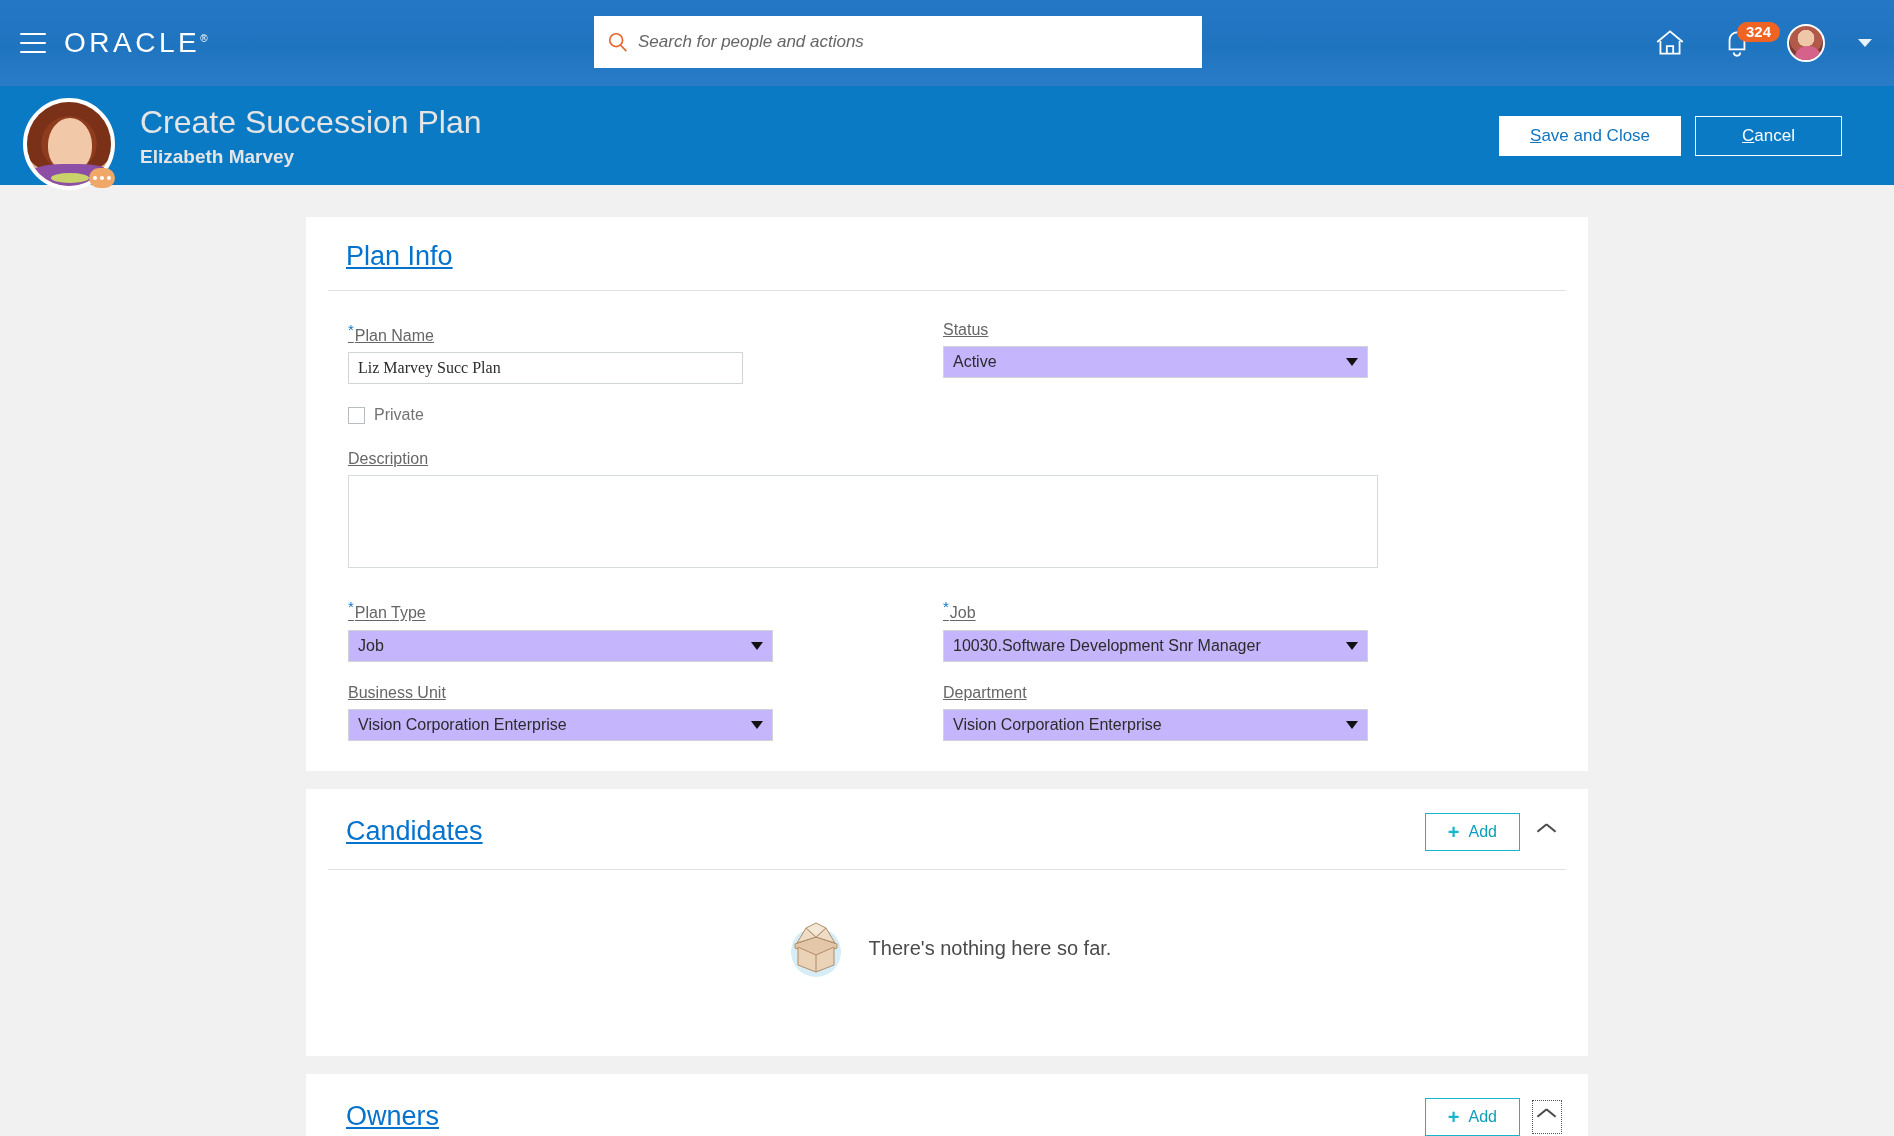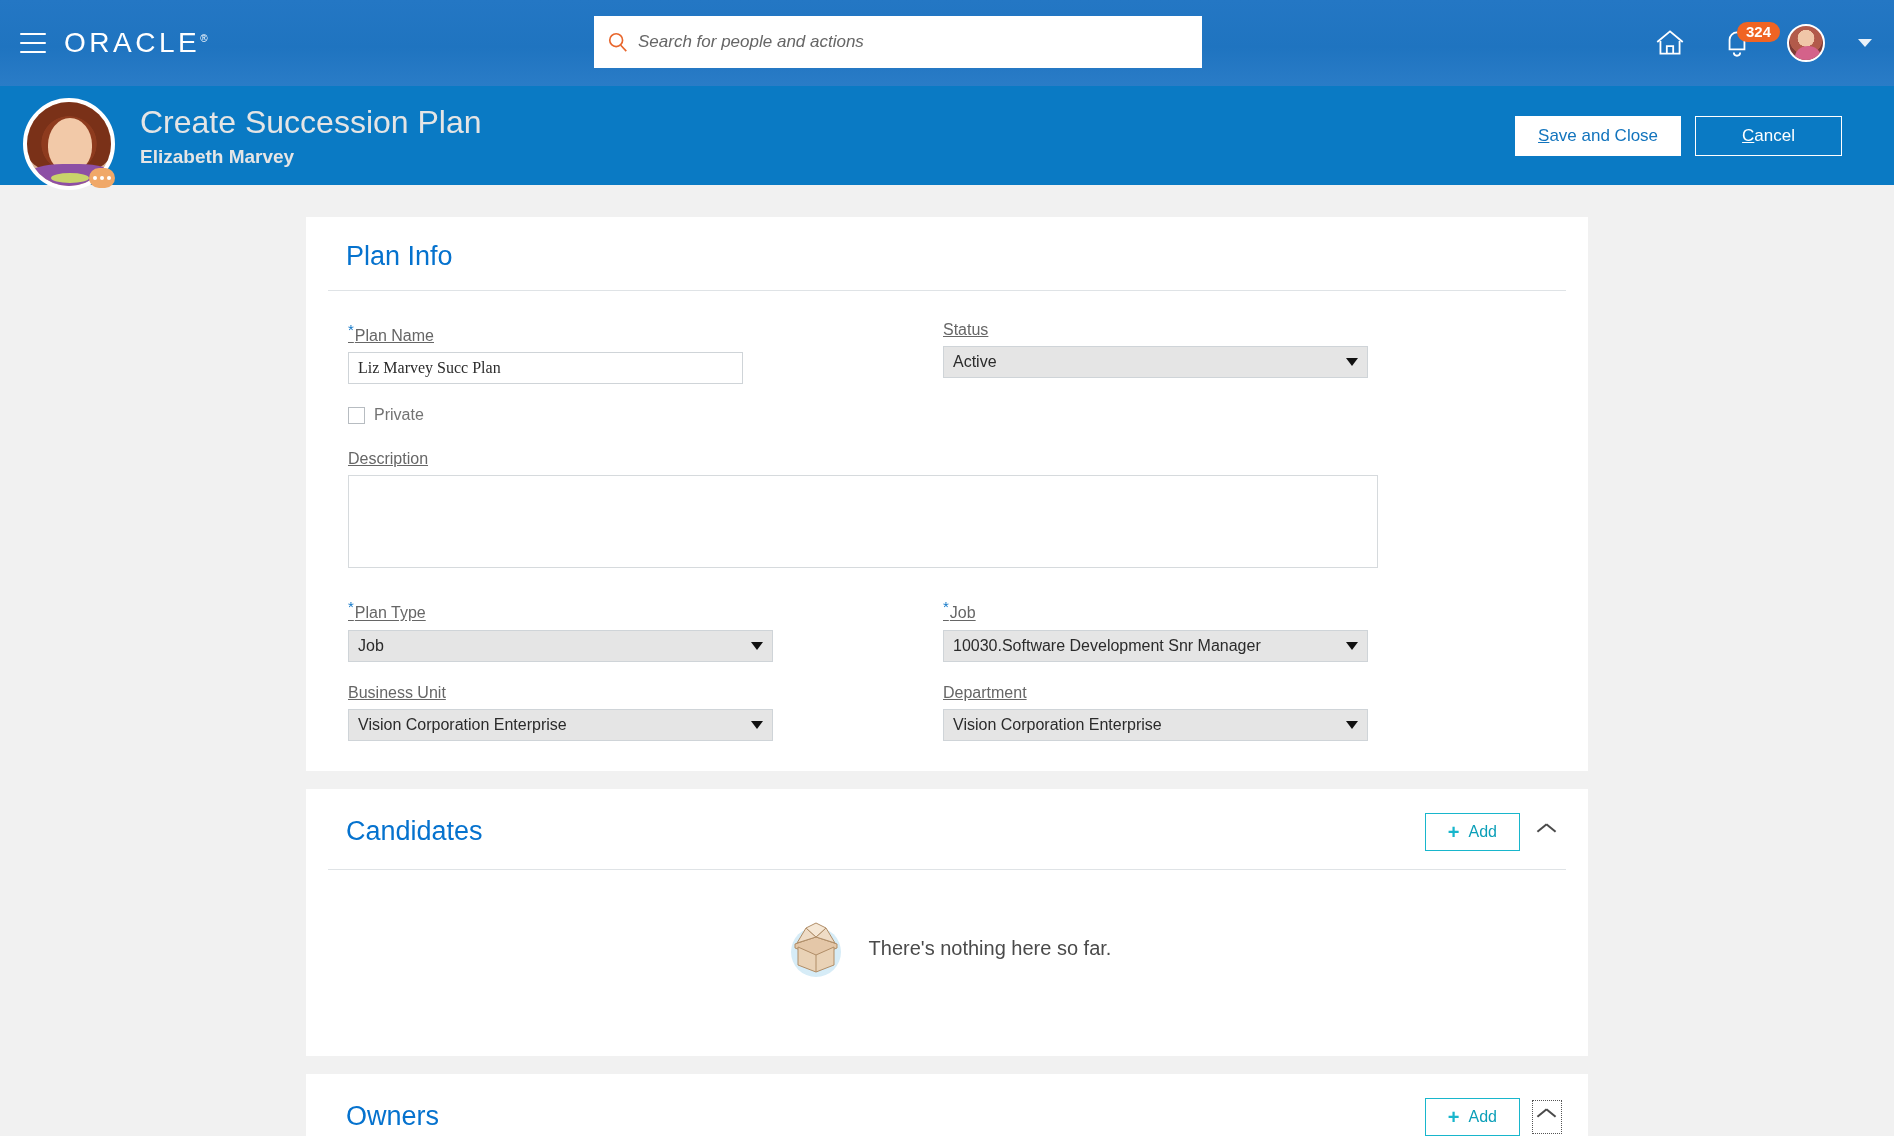--- a/index.html
+++ b/index.html
@@ -104,42 +104,42 @@
   }
   .avatar-dots i { width: 4px; height: 4px; border-radius: 50%; background: #fff; }
 
   .title-text { margin-left: 140px; color: #e5e5e5; }
   .title-text h1 { font-size: 32px; font-weight: 400; line-height: 1.2; }
   .title-text h2 { font-size: 19px; font-weight: bold; margin-top: 5px; }
 
   .title-actions { position: absolute; right: 52px; display: flex; gap: 14px; }
   .btn-save {
     background: #fff; color: #1274bd; border: 1px solid #fff;
-    font-size: 17px; padding: 9px 22px; cursor: pointer;
+    font-size: 17px; padding: 9px 30px; cursor: pointer;
     font-family: "Liberation Sans", sans-serif;
   }
   .btn-cancel {
     background: transparent; color: #fff; border: 1px solid #fff;
     font-size: 17px; padding: 9px 46px; cursor: pointer;
     font-family: "Liberation Sans", sans-serif;
   }
   .btn-save span, .btn-cancel span { text-decoration: underline; }
 
   
   .content { padding: 32px 0 0 0; }
   .panel {
     width: 1282px; margin: 0 auto 18px;
     background: #fff; padding: 24px 22px 26px;
   }
   .panel-head {
     display: flex; align-items: center; justify-content: space-between;
     padding: 0 0 18px 18px;
     border-bottom: 1px solid #dfe3e6;
   }
-  .panel-title { color: #0572ce; font-size: 27px; font-weight: 400; }
+  .panel-title { color: #0572ce; font-size: 27px; font-weight: 400; text-decoration: underline; }
 
   .head-tools { display: flex; align-items: center; gap: 12px; padding-right: 4px; }
   .btn-add {
     border: 1px solid #18b6cc; background: #fff; color: #0b9fb8;
     font-size: 16px; padding: 8px 22px; cursor: pointer;
     display: flex; align-items: center; gap: 9px;
     font-family: "Liberation Sans", sans-serif;
   }
   .plus-icon { font-size: 20px; line-height: 1; color: #18b6cc; font-weight: bold; }
   .collapse-btn {
@@ -162,21 +162,21 @@
   .field-label {
     font-size: 16px; color: #666; margin-bottom: 7px; display: block; text-decoration: underline;
   }
   .req { color: #1177c8; font-size: 15px; vertical-align: super; margin-right: 1px; }
   .text-input {
     width: 395px; height: 32px; border: 1px solid #cfd4d8; background: #fff;
     padding: 0 9px; font-size: 16px; color: #2b2b2b; outline: none;
     font-family: Liberation Serif, serif;
   }
   .select-box {
-    width: 425px; height: 32px; border: 1px solid #cfd4d8; background: #e5e5e5;
+    width: 425px; height: 32px; border: 1px solid #cfd4d8; background: #c4b5fd;
     display: flex; align-items: center; justify-content: space-between;
     padding: 0 9px; font-size: 16px; color: #2b2b2b; cursor: pointer;
   }
   .select-box .arrow {
     width: 0; height: 0; border-left: 6px solid transparent;
     border-right: 6px solid transparent; border-top: 8px solid #111;
   }
   .check-row { display: flex; align-items: center; gap: 9px; margin-bottom: 26px; }
   .checkbox {
     width: 17px; height: 17px; border: 1px solid #b7bcc1; background: #fff; cursor: pointer;

